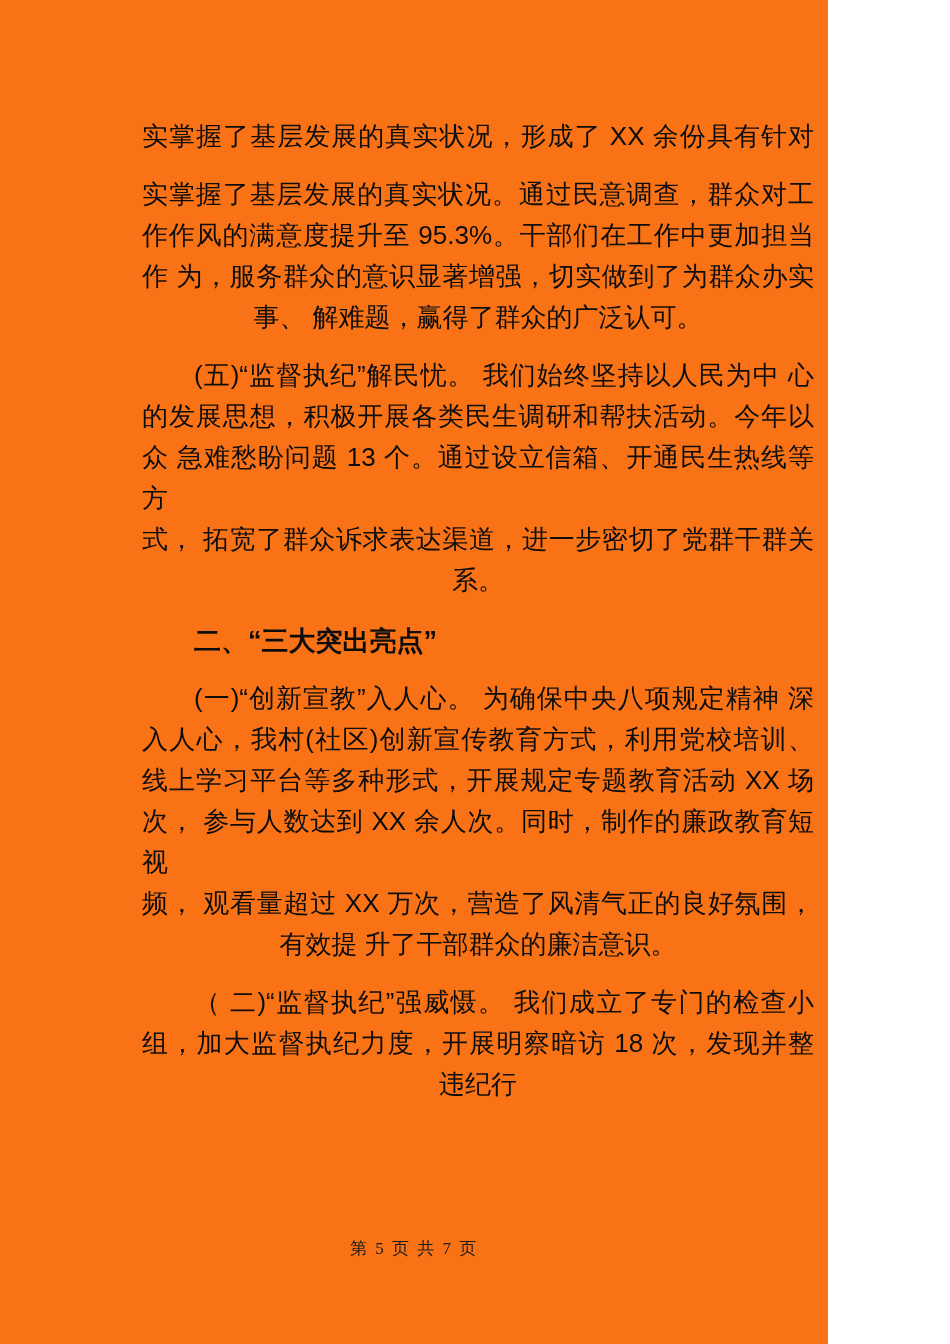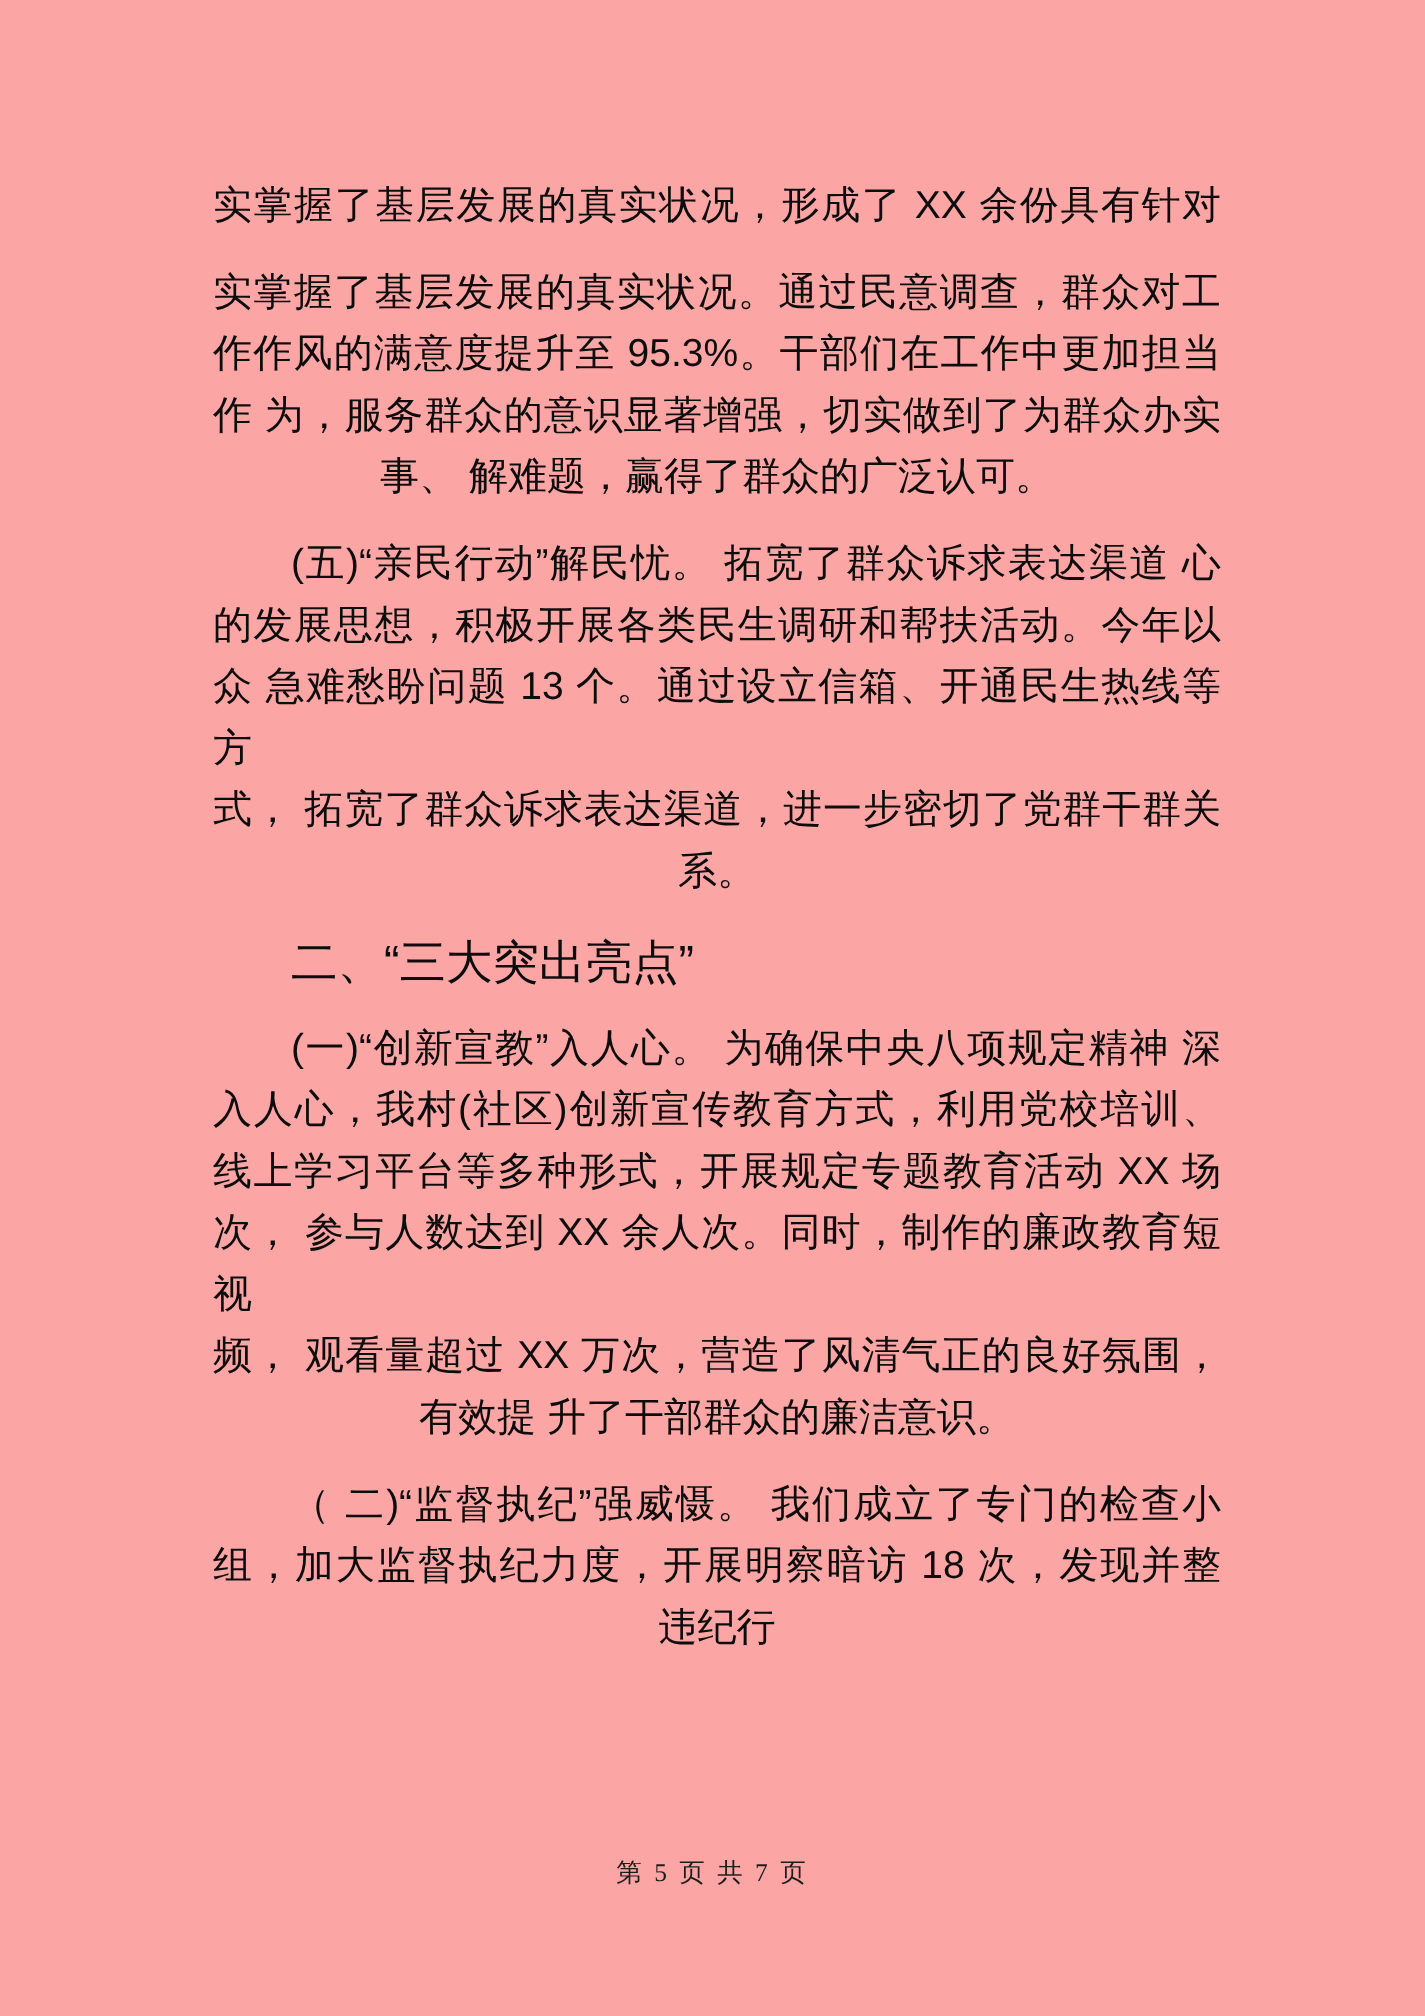--- a/index.html
+++ b/index.html
@@ -3,23 +3,23 @@
 <meta charset="utf-8">
 <style>
   * { margin: 0; padding: 0; box-sizing: border-box; }
   html, body {
     width: 950px;
     background: #ffffff;
     font-family: "Liberation Sans", "DejaVu Sans", sans-serif;
   }
   .page {
     position: relative;
-    width: 950px;
+    width: 828px;
     height: 1344px;
-    background: #fca5a5;
+    background: #f97316;
     overflow: hidden;
     color: #0d0d0d;
   }
   .content {
     position: absolute;
     left: 142px;
     top: 116px;
     width: 672px;
   }
   .para { margin: 0 0 17px 0; }
@@ -32,23 +32,23 @@
   .line.j {
     text-align: justify;
     text-align-last: justify;
     text-justify: inter-character;
   }
   
   .line.e { text-align: center; }
   
   .line.indent { text-indent: 52px; }
   .heading {
-    font-size: 31px;
+    font-size: 27px;
     line-height: 41px;
-    font-weight: normal;
+    font-weight: bold;
     text-indent: 52px;
     margin: 20px 0 16px 0;
     color: #0d0d0d;
   }
   .footer {
     position: absolute;
     left: 0;
     right: 0;
     top: 1237px;
     text-align: center;
@@ -69,21 +69,21 @@
     </div>
 
     <div class="para">
       <div class="line j">实掌握了基层发展的真实状况。通过民意调查，群众对工</div>
       <div class="line j">作作风的满意度提升至 95.3%。干部们在工作中更加担当</div>
       <div class="line j">作 为，服务群众的意识显著增强，切实做到了为群众办实</div>
       <div class="line e">事、 解难题，赢得了群众的广泛认可。</div>
     </div>
 
     <div class="para">
-      <div class="line j indent">(五)“亲民行动”解民忧。 拓宽了群众诉求表达渠道 心</div>
+      <div class="line j indent">(五)“监督执纪”解民忧。 我们始终坚持以人民为中 心</div>
       <div class="line j">的发展思想，积极开展各类民生调研和帮扶活动。今年以</div>
       <div class="line j">众 急难愁盼问题 13 个。通过设立信箱、开通民生热线等方</div>
       <div class="line j">式， 拓宽了群众诉求表达渠道，进一步密切了党群干群关</div>
       <div class="line e">系。</div>
     </div>
 
     <div class="heading">二、“三大突出亮点”</div>
 
     <div class="para">
       <div class="line j indent">(一)“创新宣教”入人心。 为确保中央八项规定精神 深</div>

